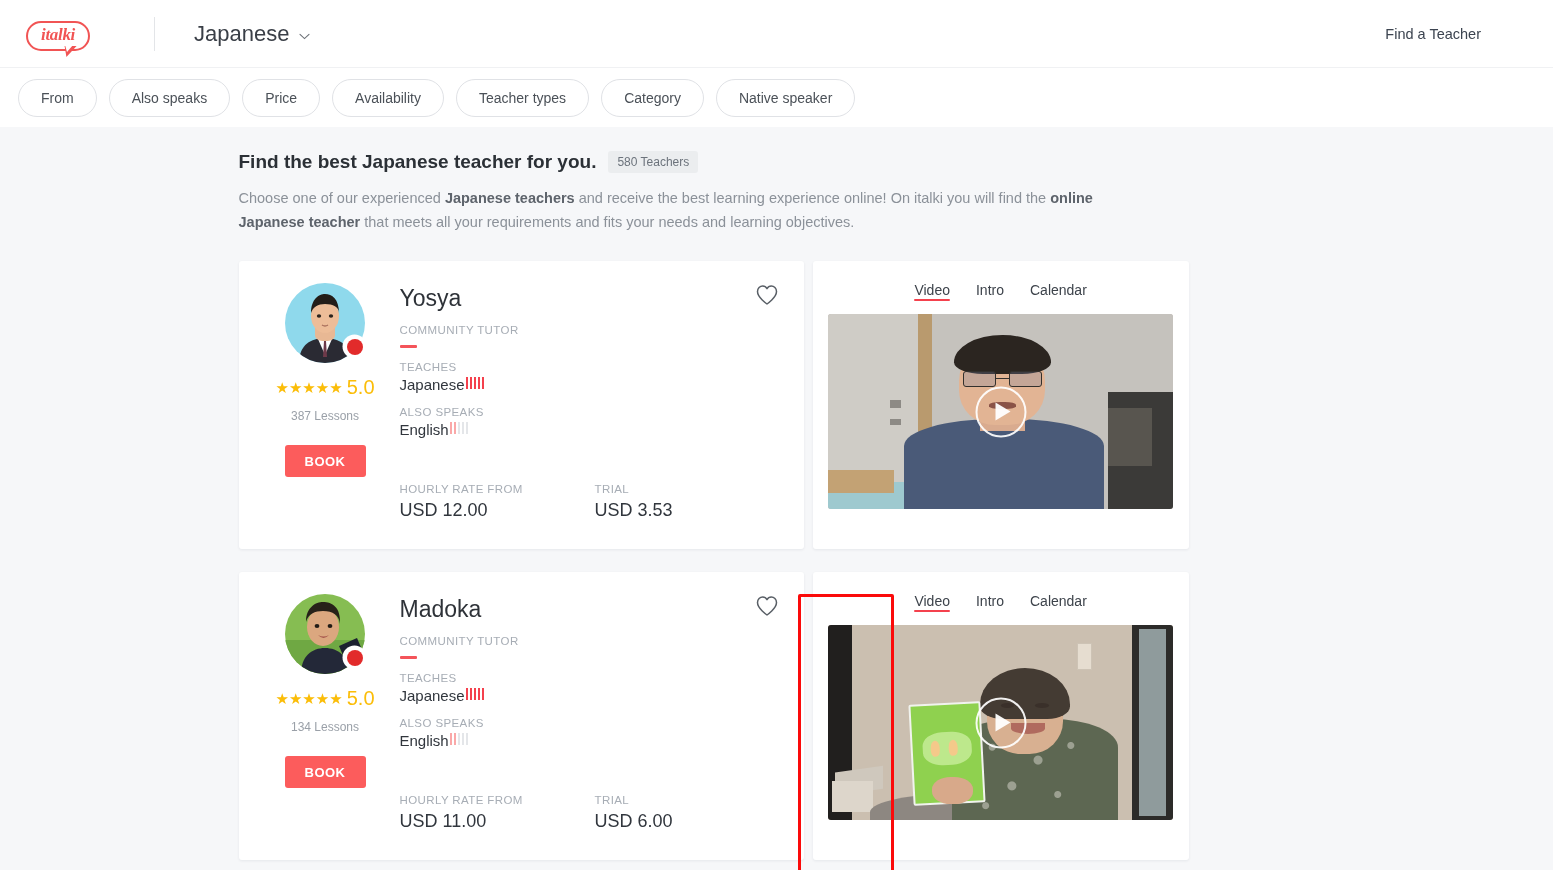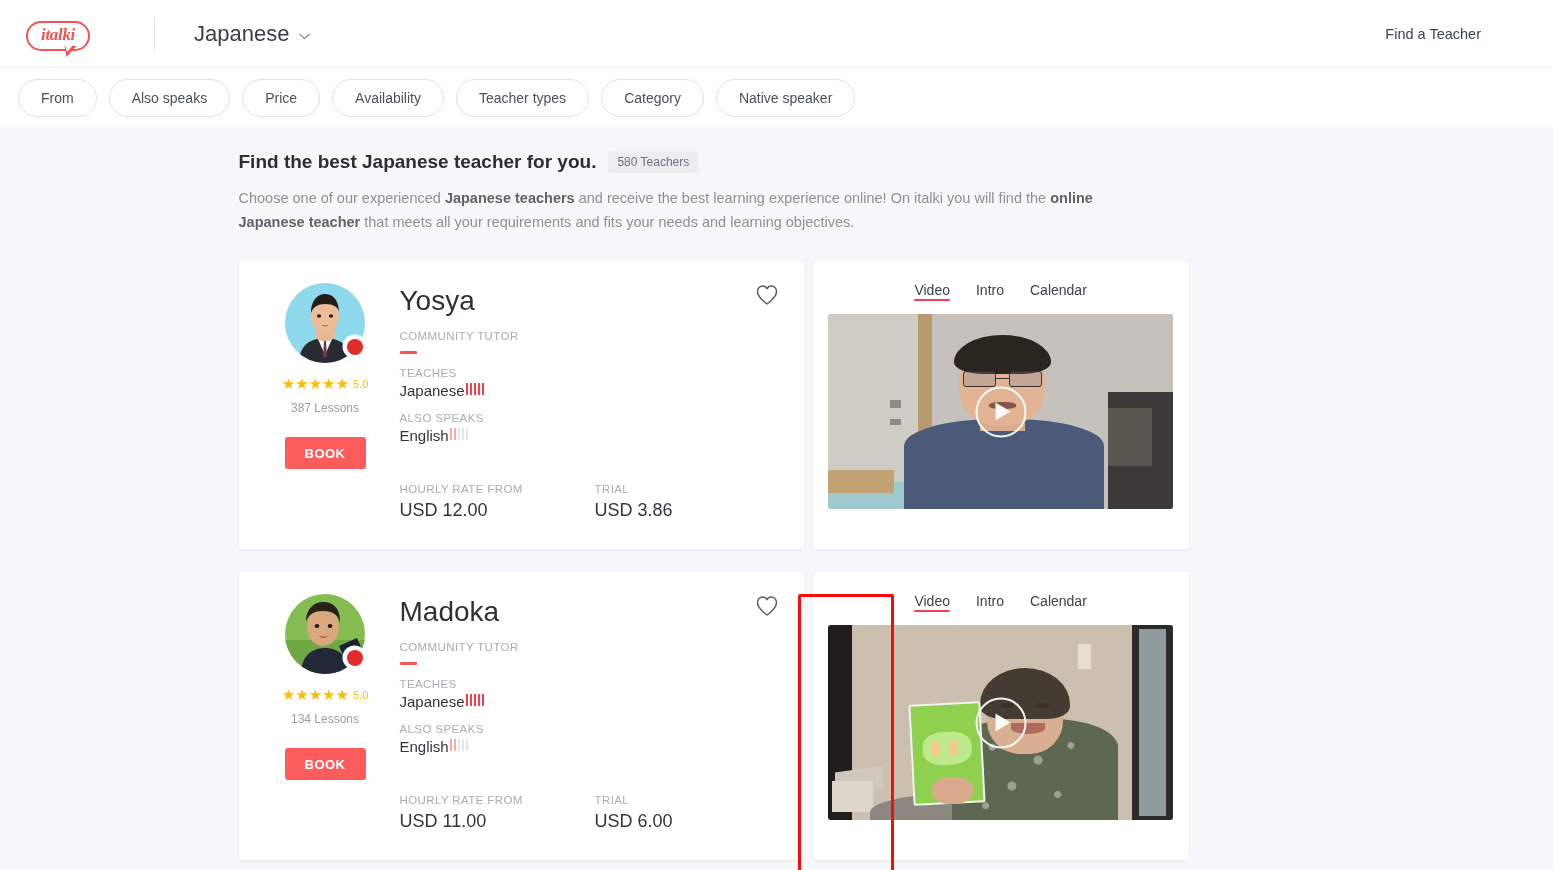--- a/index.html
+++ b/index.html
@@ -222,21 +222,21 @@
   }
   .rating-row {
     margin-top: 13px;
     display: flex;
     align-items: center;
     gap: 1px;
   }
   .stars { display: flex; gap: 0px; }
   .star { font-size: 15px; color: #fbbd08; line-height: 1; }
   .rating-num {
-    font-size: 11px;
+    font-size: 20px;
     color: #fbbd08;
     margin-left: 3px;
   }
   .lessons {
     margin-top: 10px;
     font-size: 12px;
     color: #9aa0a8;
   }
   .book-btn {
     margin-top: 22px;
@@ -252,21 +252,21 @@
     font-family: "Liberation Sans", sans-serif;
   }
 
   
   .tcol-mid {
     margin-left: 21px;
     flex: none;
     width: 180px;
   }
   .teacher-name {
-    font-size: 28px;
+    font-size: 23px;
     color: #2e3238;
     margin: 3px 0 0 0;
     font-weight: normal;
     line-height: 1.1;
   }
   .field-label {
     font-size: 11.5px;
     color: #a7adb5;
     letter-spacing: 0.4px;
     margin-top: 13px;
@@ -567,21 +567,21 @@
           </div>
         </div>
 
         <div class="rate-row">
           <div class="rate-block hourly">
             <div class="rate-label">HOURLY RATE FROM</div>
             <div class="rate-value">USD 12.00</div>
           </div>
           <div class="rate-block trial">
             <div class="rate-label">TRIAL</div>
-            <div class="rate-value">USD 3.86</div>
+            <div class="rate-value">USD 3.53</div>
           </div>
         </div>
 
         <div class="heart-btn">
           <svg width="24" height="22" viewBox="0 0 24 22">
             <path d="M12 20 C12 20 2.5 13.6 2.5 7.6 C2.5 4.2 5 2 7.7 2 C9.8 2 11.3 3.3 12 4.6 C12.7 3.3 14.2 2 16.3 2 C19 2 21.5 4.2 21.5 7.6 C21.5 13.6 12 20 12 20 Z" fill="none" stroke="#595f66" stroke-width="1.5" stroke-linejoin="round"></path>
           </svg>
         </div>
       </div>
 

